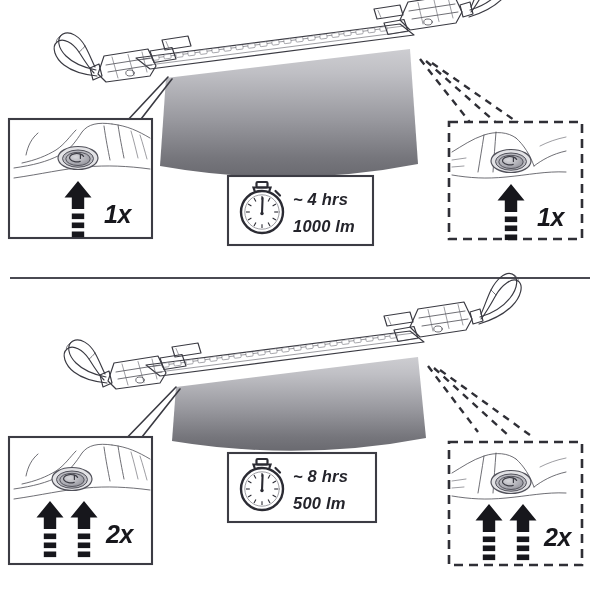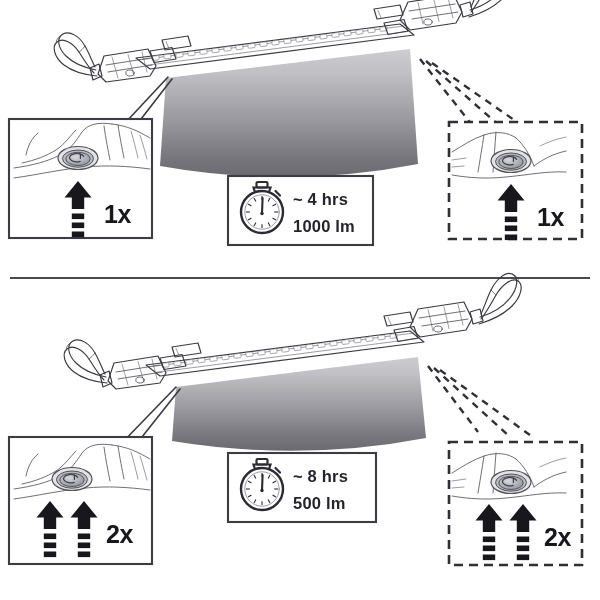--- a/index.html
+++ b/index.html
@@ -14,20 +14,21 @@
     font-family: "Liberation Sans", sans-serif;
     position: relative;
     overflow: hidden;
     -webkit-font-smoothing: antialiased;
   }
   #diagram-root {
     position: absolute;
     top: 0; left: 0;
     width: 600px;
     height: 600px;
+    font-style: italic;
   }
   svg.sheet {
     display: block;
     width: 600px;
     height: 600px;
   }
   
   .ink        { fill: none; stroke: #3a3a42; stroke-width: 1.15; stroke-linejoin: round; stroke-linecap: round; }
   .ink-thin   { fill: none; stroke: #4a4a52; stroke-width: 0.8;  stroke-linejoin: round; stroke-linecap: round; }
   .ink-hair   { fill: none; stroke: #5a5a63; stroke-width: 0.6;  stroke-linejoin: round; stroke-linecap: round; }

